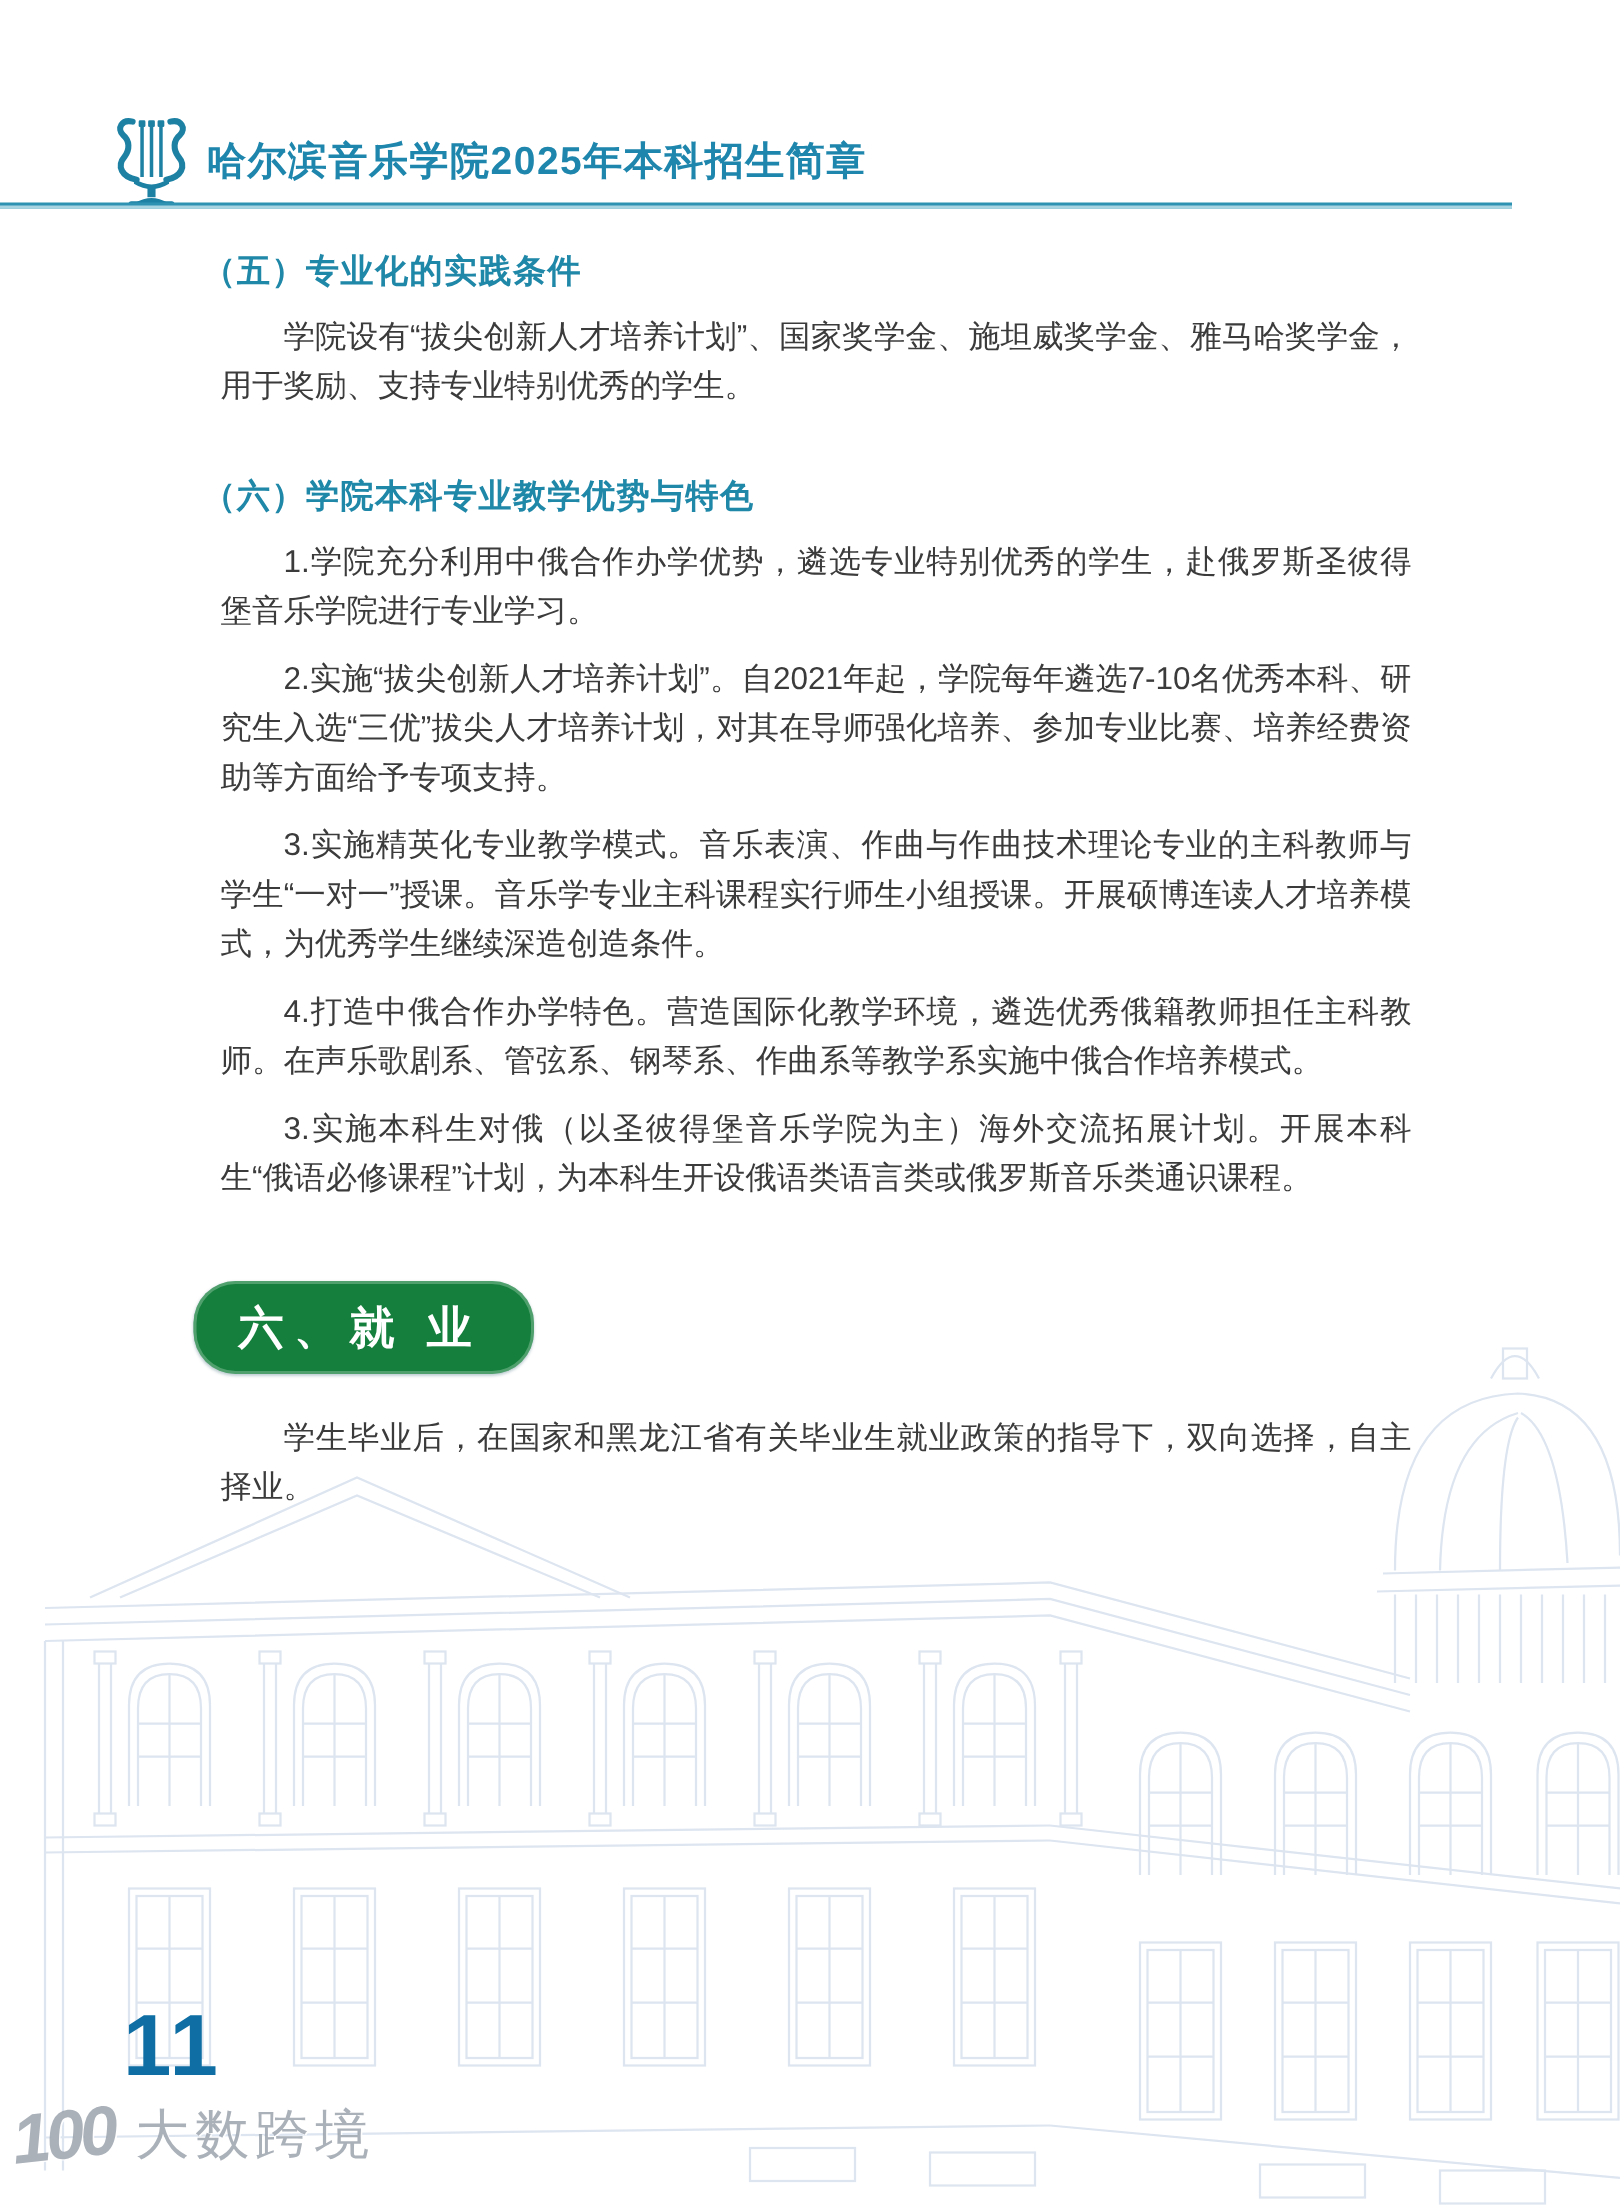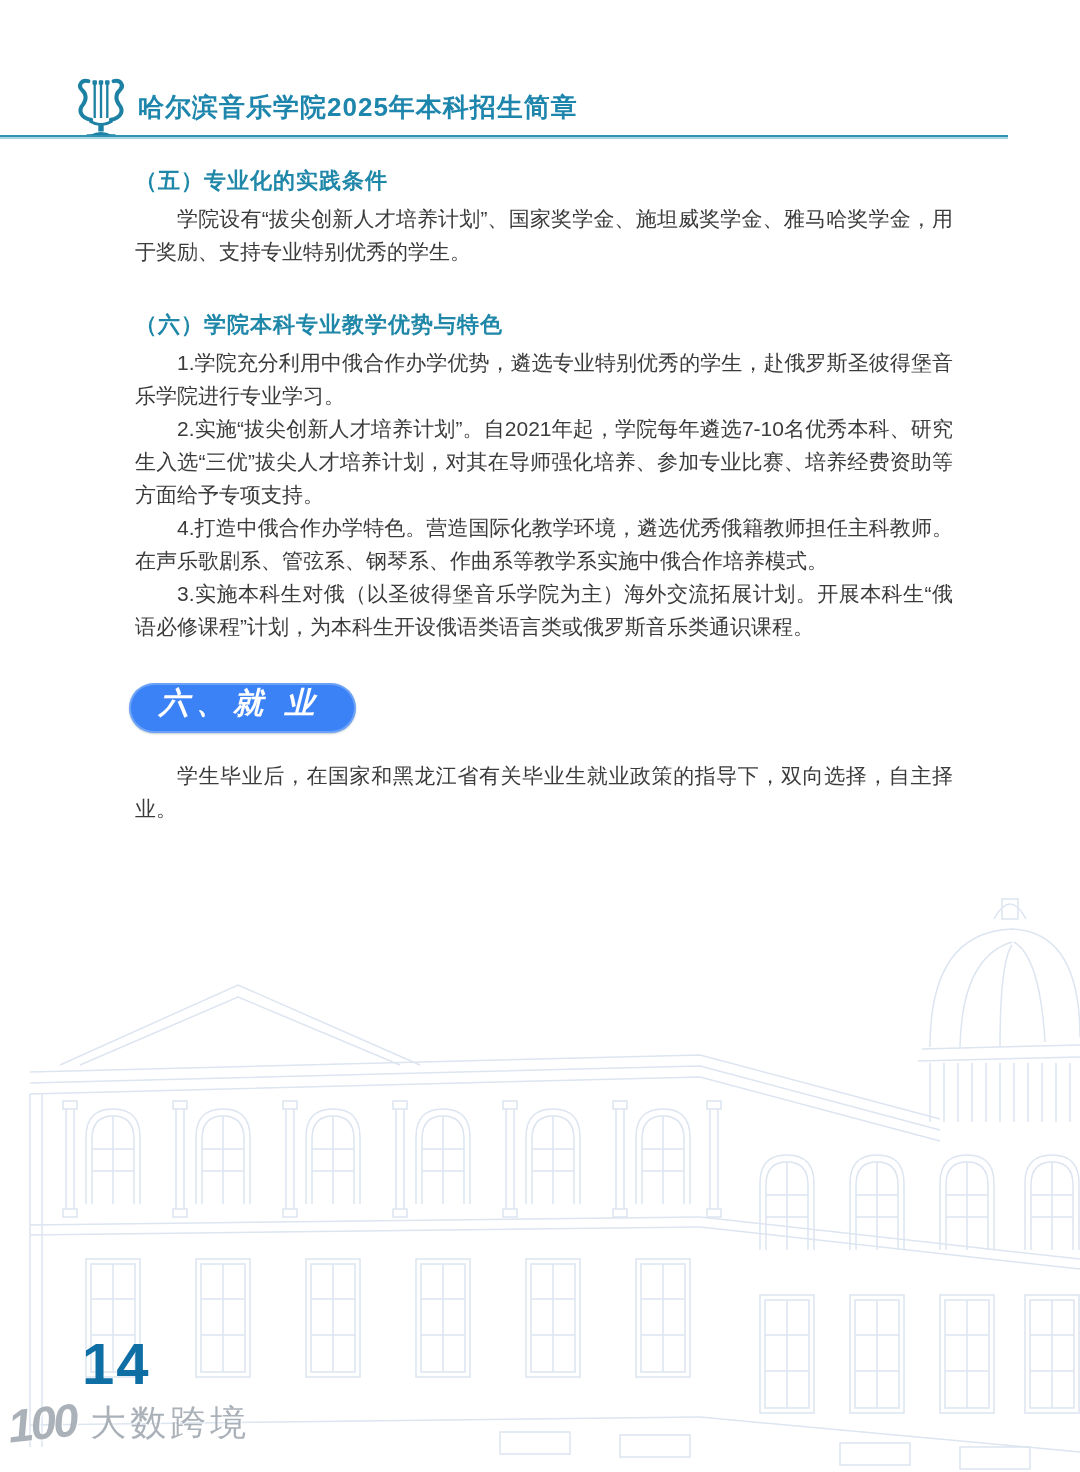--- a/index.html
+++ b/index.html
@@ -30,28 +30,27 @@
   
   main{
     position:absolute;left:135px;top:166px;width:818px;
     color:#3b3b3b;font-size:21px;line-height:33px;text-align:justify;
   }
   main h2{
     margin:0 0 6px 0;font-size:22px;line-height:30px;
     color:#1f87a8;font-weight:bold;letter-spacing:1px;
   }
   main h2.mt{margin-top:42px;}
-  main p{margin:0;text-indent:2em;}
+  main p{margin:12px;text-indent:2em;}
 
   .badge{
     display:inline-block;margin:40px 0 0 -6px;
-    min-width:130px;padding:3px 34px 11px 30px;
-    background:#3b82f6;border-radius:28px;
+    min-width:130px;padding:15px 34px 11px 30px;
+    background:#15803d;border-radius:28px;
     box-shadow:inset 0 0 0 2px rgba(255,255,255,.25), 0 1px 2px rgba(0,60,80,.25);
-    font-style:italic;
   }
   .badge span{
     color:#ffffff;font-size:30px;letter-spacing:7px;
     font-family:"Liberation Serif","DejaVu Serif",serif;font-weight:bold;
   }
   .employment-body{margin-top:26px !important;}
 
   
   .pagenum{
     position:absolute;left:82px;top:1330px;
@@ -211,30 +210,31 @@
     <div class="rule"></div>
   </header>
 
   <main>
     <h2>（五）专业化的实践条件</h2>
     <p>学院设有“拔尖创新人才培养计划”、国家奖学金、施坦威奖学金、雅马哈奖学金，用于奖励、支持专业特别优秀的学生。</p>
 
     <h2 class="mt">（六）学院本科专业教学优势与特色</h2>
     <p>1.学院充分利用中俄合作办学优势，遴选专业特别优秀的学生，赴俄罗斯圣彼得堡音乐学院进行专业学习。</p>
     <p>2.实施“拔尖创新人才培养计划”。自2021年起，学院每年遴选7-10名优秀本科、研究生入选“三优”拔尖人才培养计划，对其在导师强化培养、参加专业比赛、培养经费资助等方面给予专项支持。</p>
+    <p>3.实施精英化专业教学模式。音乐表演、作曲与作曲技术理论专业的主科教师与学生“一对一”授课。音乐学专业主科课程实行师生小组授课。开展硕博连读人才培养模式，为优秀学生继续深造创造条件。</p>
     <p>4.打造中俄合作办学特色。营造国际化教学环境，遴选优秀俄籍教师担任主科教师。在声乐歌剧系、管弦系、钢琴系、作曲系等教学系实施中俄合作培养模式。</p>
     <p>3.实施本科生对俄（以圣彼得堡音乐学院为主）海外交流拓展计划。开展本科生“俄语必修课程”计划，为本科生开设俄语类语言类或俄罗斯音乐类通识课程。</p>
 
     <div class="badge">
       <span>六、就 业</span>
     </div>
 
     <p class="employment-body">学生毕业后，在国家和黑龙江省有关毕业生就业政策的指导下，双向选择，自主择业。</p>
   </main>
 
-  <div class="pagenum">14</div>
+  <div class="pagenum">11</div>
 
   <div class="wm">
     <span class="wm-logo">100</span>
     <span class="wm-text">大数跨境</span>
   </div>
 
 </div>
 
 </body></html>

